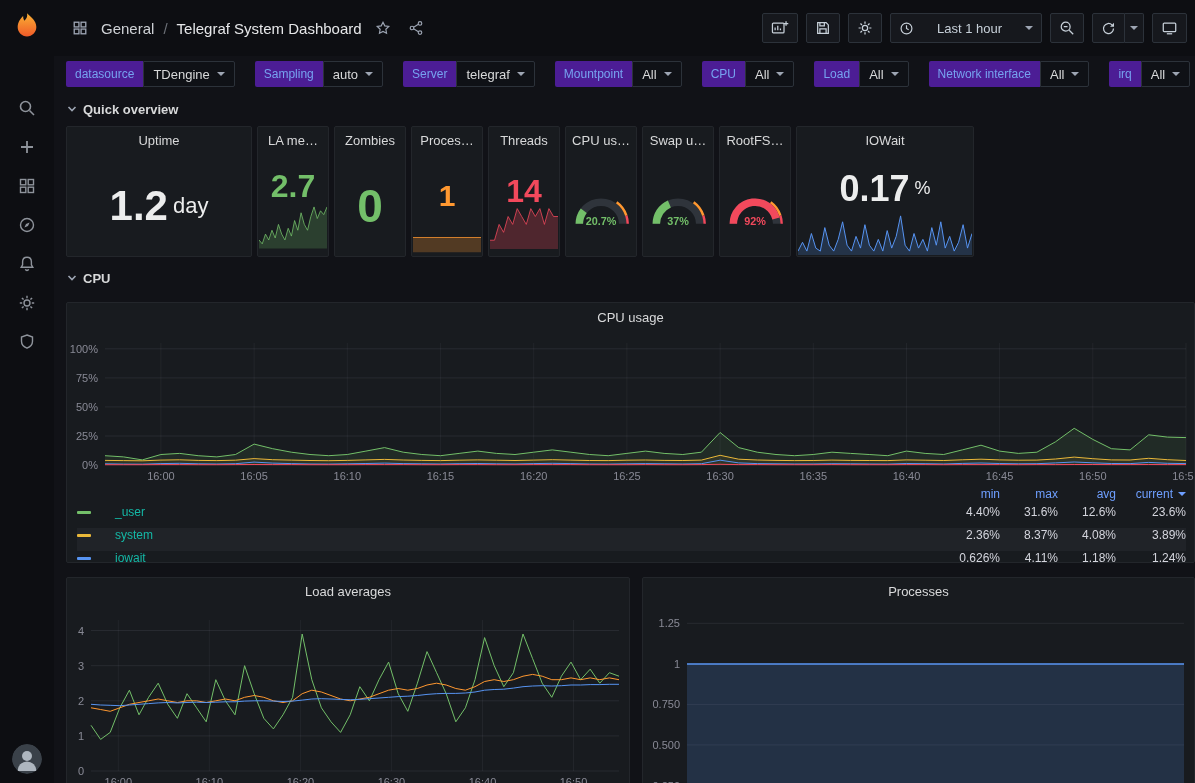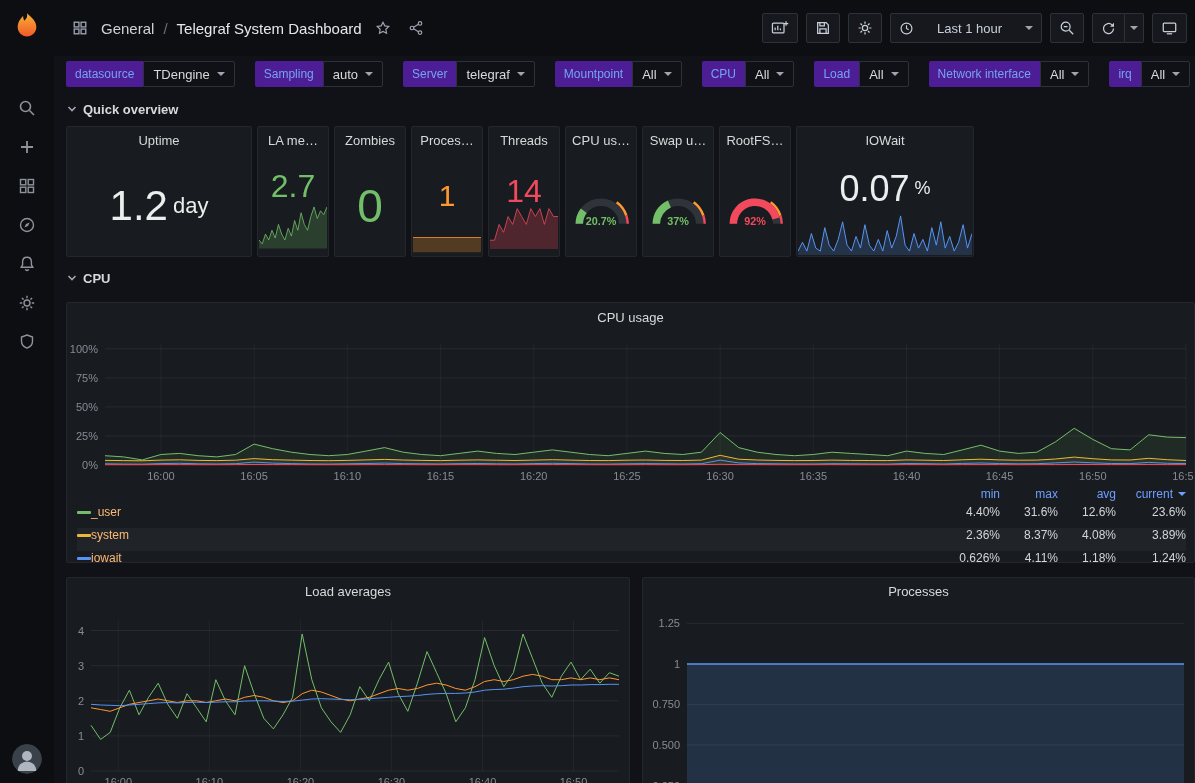--- a/index.html
+++ b/index.html
@@ -41,36 +41,36 @@
   .row-head{height:26px;display:flex;align-items:center;gap:5px;color:#d8d9da;font-weight:700;font-size:13px;cursor:pointer;margin-bottom:4px}
   .row-head svg{color:#9da5b3}
   .panel{background:#181b1f;border:1px solid #23262b;border-radius:2px;position:relative;overflow:hidden}
   .panel-title{height:28px;line-height:28px;text-align:center;font-size:13px;font-weight:500;color:#d8d9da;white-space:nowrap;overflow:hidden;text-overflow:ellipsis;padding:0 6px;cursor:pointer}
 
   .stats{display:flex;gap:5px;width:1129px}
   .stats .panel{height:131px;flex-shrink:0}
   .p-uptime{width:186px}.p-mid{width:72px}.p-iowait{width:178px}
   .stat-body{position:absolute;top:28px;left:0;right:0;bottom:0;display:flex;align-items:baseline;justify-content:center;z-index:2}
   .stat-body.center{align-items:center}
-  .stat-val{font-weight:400;line-height:1}
+  .stat-val{font-weight:700;line-height:1}
   .v42{font-size:42px}.v46{font-size:46px}.v32{font-size:32px}.v30{font-size:30px}.v36{font-size:36px}
   .suf{font-weight:500;margin-left:5px}
   .suf22{font-size:22px}.suf18{font-size:18px}
   .c-white{color:#eceded}.c-green{color:#73bf69}.c-orange{color:#ff9830}.c-red{color:#f2495c}
   .spark{position:absolute;left:1px;right:1px;bottom:1px;width:calc(100% - 2px);z-index:1;display:block}
   .gauge{width:84px;height:74px;display:block;margin-top:4px}
 
   .cpu-panel{width:1129px;height:261px;margin-top:11px}
   .chart-svg{display:block;width:100%}
   svg text{font-family:"Liberation Sans",sans-serif;font-size:11px;fill:rgba(204,204,220,0.62)}
 
   .legend{height:79px;overflow:hidden;padding:2px 8px 0 10px;font-size:12px}
   .legend-row{display:flex;align-items:flex-start;height:23px}
   .legend-row.head{height:18px}
-  .lg-name{flex:1;display:flex;align-items:center;gap:0;color:#fdba74;cursor:pointer}
+  .lg-name{flex:1;display:flex;align-items:center;gap:24px;color:#14b8a6;cursor:pointer}
   .swatch{display:inline-block;width:14px;height:3px;border-radius:1px}
   .lg-col{width:58px;text-align:right;color:#d4d5dd}
   .lg-col.cur{width:70px;display:flex;justify-content:flex-end;align-items:center;gap:5px}
   .legend-row.head .lg-col{color:#6e9fff;cursor:pointer}
   .legend-row.head .caret{border-top-color:#6e9fff}
   .legend-row.hl{background:rgba(204,204,220,0.05)}
 
   .bottom-row{display:flex;gap:12px;margin-top:14px;width:1129px}
   .load-panel{width:564px;height:280px;flex-shrink:0}
   .proc-panel{flex:1;height:280px}
@@ -384,21 +384,21 @@
                 <path d="M72.43 46.11 A32 32 0 0 1 74.00 55.90" fill="none" stroke="#f2495c" stroke-width="3"></path>
                 <path d="M16.00 55.92 A26 26 0 0 1 67.18 49.53" fill="none" stroke="#f2495c" stroke-width="9"></path>
                 <text x="42" y="57" text-anchor="middle" style="font-size:13px;font-weight:700;fill:#f2495c">92%</text>
               </svg>
           </div>
         </section>
 
         <section class="panel p-iowait">
           <h2 class="panel-title">IOWait</h2>
           <div class="stat-body" style="align-items:center;padding-bottom:34px">
-            <span class="stat-val v36 c-white">0.07</span>
+            <span class="stat-val v36 c-white">0.17</span>
             <span class="suf suf18 c-white">%</span>
           </div>
           <svg class="spark" style="height:44px" viewBox="0 0 174 44">
               <path d="M0.0,40.1L4.5,31.3L8.9,40.1L13.4,22.5L17.8,37.1L22.3,40.1L26.8,16.6L31.2,34.2L35.7,40.1L40.2,28.4L44.6,10.8L49.1,34.2L53.5,40.1L58.0,25.4L62.5,37.1L66.9,13.7L71.4,34.2L75.8,40.1L80.3,28.4L84.8,40.1L89.2,19.6L93.7,37.1L98.2,25.4L102.6,4.9L107.1,34.2L111.5,40.1L116.0,22.5L120.5,37.1L124.9,28.4L129.4,40.1L133.8,16.6L138.3,34.2L142.8,10.8L147.2,37.1L151.7,25.4L156.2,40.1L160.6,31.3L165.1,13.7L169.5,37.1L174.0,22.5L174,44L0,44Z" fill="rgba(87,148,242,0.20)" stroke="none"></path>
               <polyline points="0.0,40.1 4.5,31.3 8.9,40.1 13.4,22.5 17.8,37.1 22.3,40.1 26.8,16.6 31.2,34.2 35.7,40.1 40.2,28.4 44.6,10.8 49.1,34.2 53.5,40.1 58.0,25.4 62.5,37.1 66.9,13.7 71.4,34.2 75.8,40.1 80.3,28.4 84.8,40.1 89.2,19.6 93.7,37.1 98.2,25.4 102.6,4.9 107.1,34.2 111.5,40.1 116.0,22.5 120.5,37.1 124.9,28.4 129.4,40.1 133.8,16.6 138.3,34.2 142.8,10.8 147.2,37.1 151.7,25.4 156.2,40.1 160.6,31.3 165.1,13.7 169.5,37.1 174.0,22.5" fill="none" stroke="#5794f2" stroke-width="1"></polyline>
             </svg>
         </section>
       </div>
 
       <div class="row-head" style="margin-top:8px">

